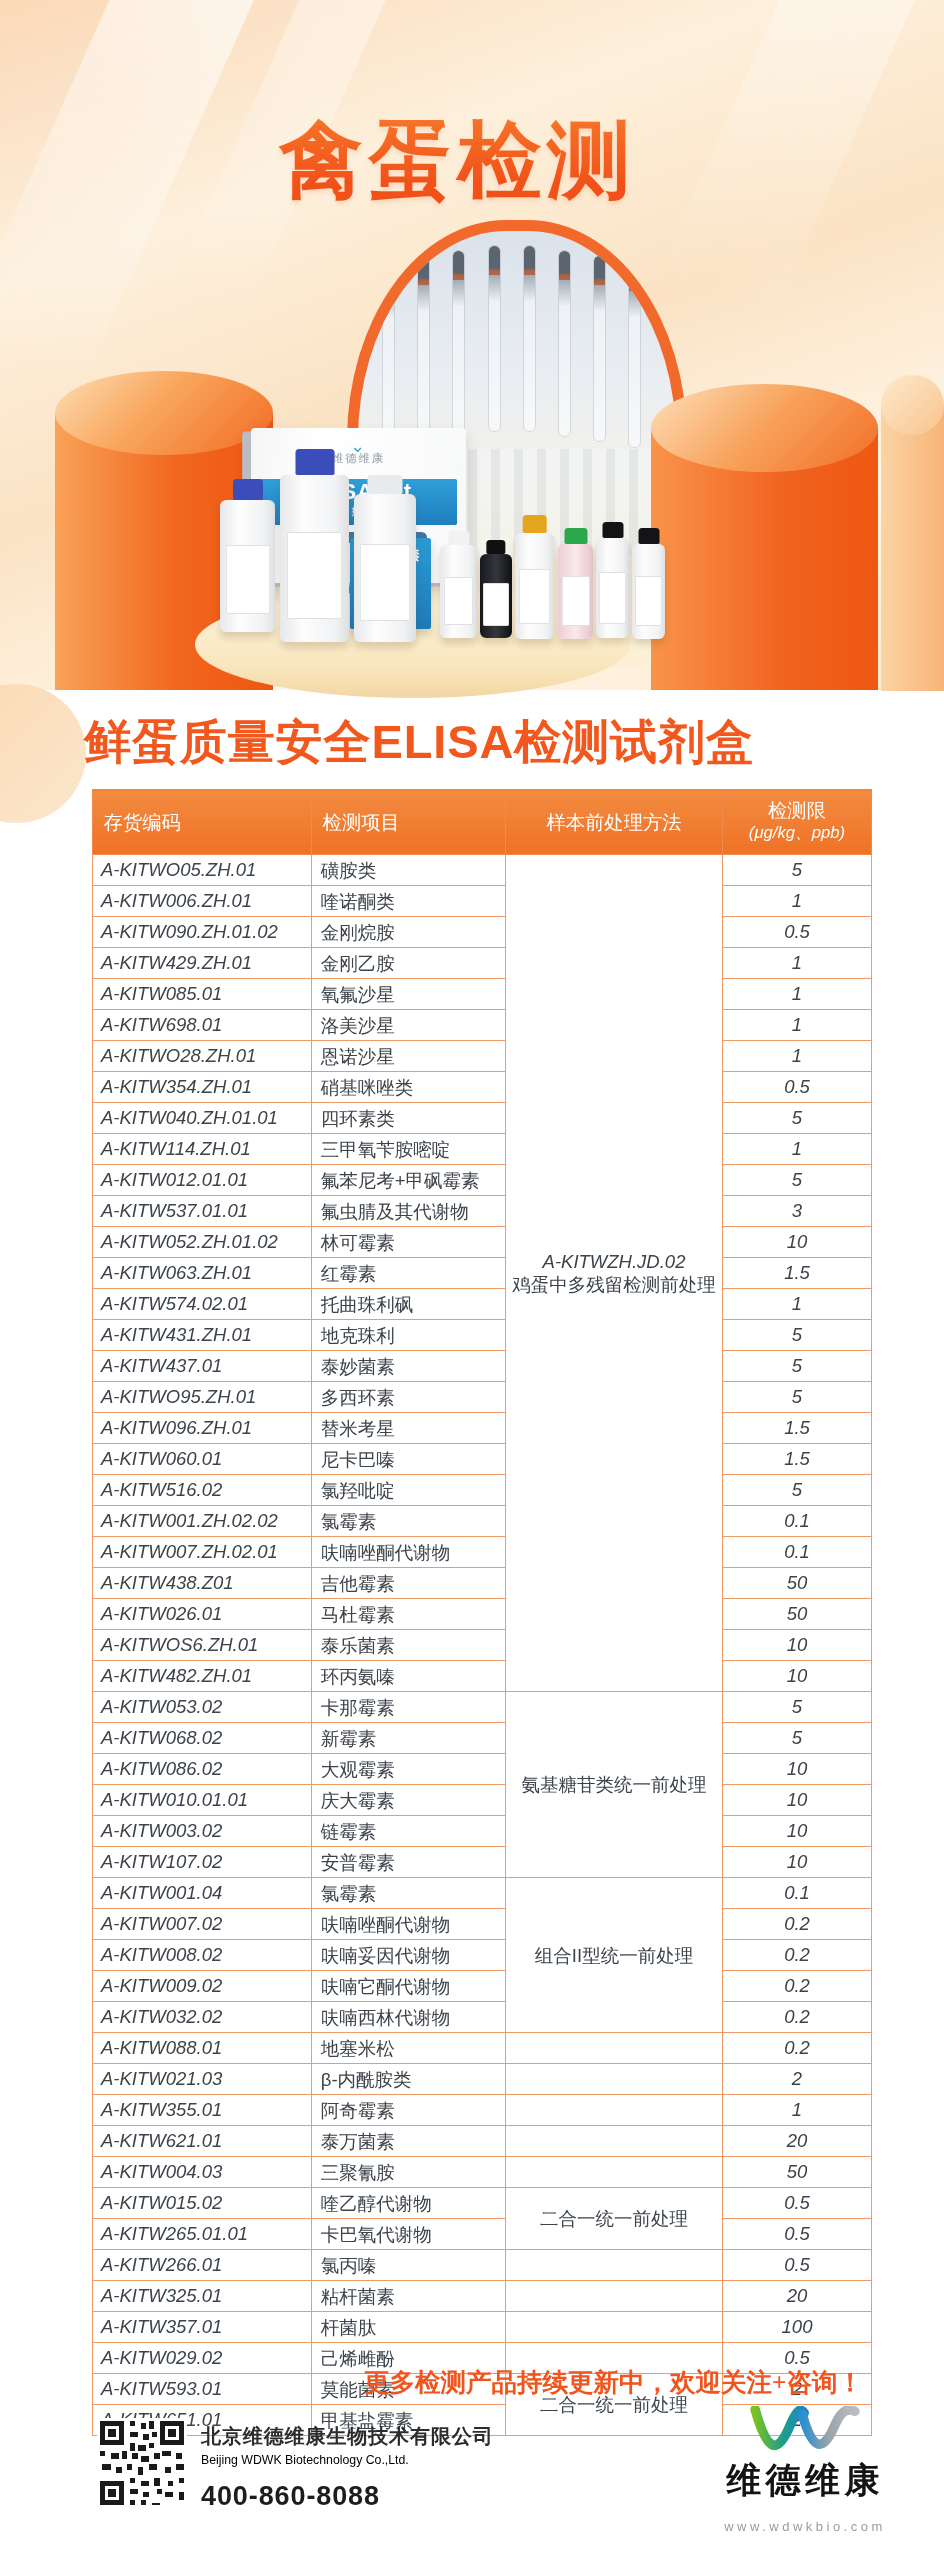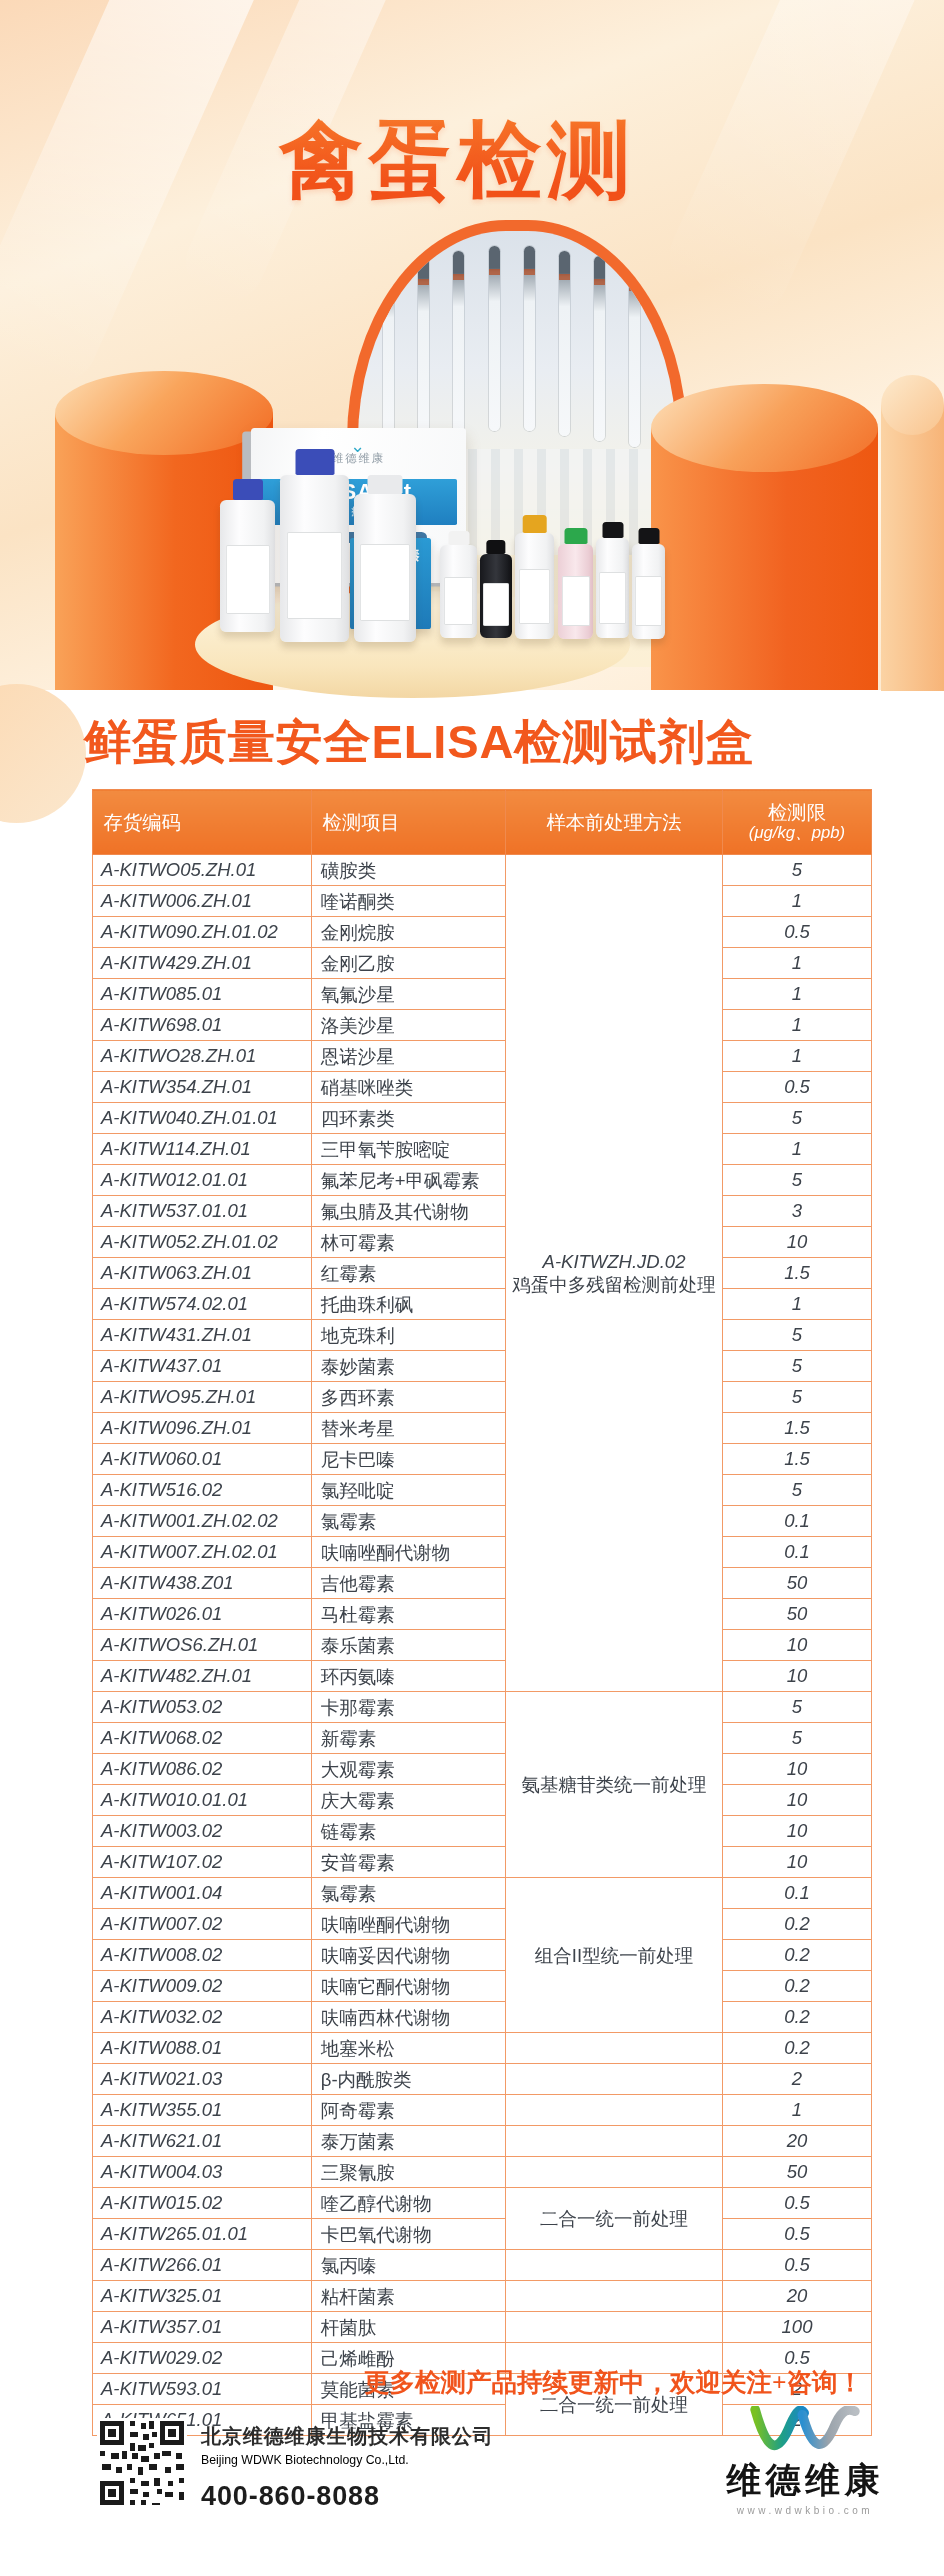--- a/index.html
+++ b/index.html
@@ -79,21 +79,21 @@
   .section-title{position:absolute;left:84px;top:21px;margin:0;font-size:47px;font-weight:900;color:#f2581d;letter-spacing:0.9px;}
 
   table.grid{position:absolute;left:92px;top:99px;width:779px;border-collapse:collapse;table-layout:fixed;}
   table.grid col.c1{width:219px;} table.grid col.c2{width:194px;}
   table.grid col.c3{width:217px;} table.grid col.c4{width:149px;}
   table.grid th{background:linear-gradient(180deg,#f28b40,#ef7226);color:#ffffff;font-weight:500;font-size:19.3px;
       height:62px;border:0.9px solid #f0napisz;border:0.9px solid #f08a4e;vertical-align:middle;}
   table.grid th.h1,table.grid th.h2{text-align:left;padding-left:10.6px;}
   table.grid th.h3,table.grid th.h4{text-align:center;}
   th .lim2{display:block;font-size:16.7px;font-style:italic;font-weight:400;line-height:19.3px;}
-  th .lim1{display:block;line-height:21px;}
+  th .lim1{display:block;line-height:21px;font-family:Liberation Mono, monospace;}
   table.grid td{height:28px;border:0.9px solid #f29a66;font-size:18.5px;color:#3d434b;background:#ffffff;
       overflow:hidden;white-space:nowrap;}
   td.code{font-style:italic;padding-left:8px;letter-spacing:0px;}
   td.item{padding-left:8.8px;}
   td.limit{text-align:center;font-style:italic;}
   td.method{text-align:center;vertical-align:middle;background:#ffffff;white-space:normal;}
   td.method .mcode{font-style:italic;}
   td.method div{line-height:23px;text-align:center;}
   tr .bg-pink{background:#fceeea;margin-top:40px;} tr .bg-pink2{background:#fdecec;}
   tr .bg-cream{background:#f9f3d9;} tr .bg-green{background:#edf7db;}
@@ -106,21 +106,21 @@
   
   .footer{position:absolute;left:0;top:1728px;width:945px;height:114px;}
   .qr{position:absolute;left:97px;top:0px;width:90px;height:90px;}
   .company{position:absolute;left:201px;top:5.3px;}
   .company .cn{font-size:20px;font-weight:700;color:#2c2c2c;letter-spacing:0.9px;}
   .company .en{font-size:12.3px;color:#000000;margin-top:2.6px;}
   .company .phone{font-size:27px;font-weight:800;color:#1d1d1d;margin-top:14px;letter-spacing:0.9px;}
   .brandblock{position:absolute;left:717px;top:-12.3px;width:176px;text-align:center;}
   .brandblock .ribbon{display:block;margin:0 auto;}
   .brandblock .bname{font-size:35px;font-weight:900;color:#141414;letter-spacing:4.4px;margin-top:1.8px;}
-  .brandblock .burl{font-size:10px;color:#9b9b9b;letter-spacing:3.5px;margin-top:1px;}
+  .brandblock .burl{font-size:13px;color:#9b9b9b;letter-spacing:3.5px;margin-top:15px;}
 </style>
 </head>
 <body>
 
 <div class="page">
 
   <div class="hero">
     <div class="ray ray1"></div>
     <div class="ray ray2"></div>
     <div class="ray ray3"></div>

